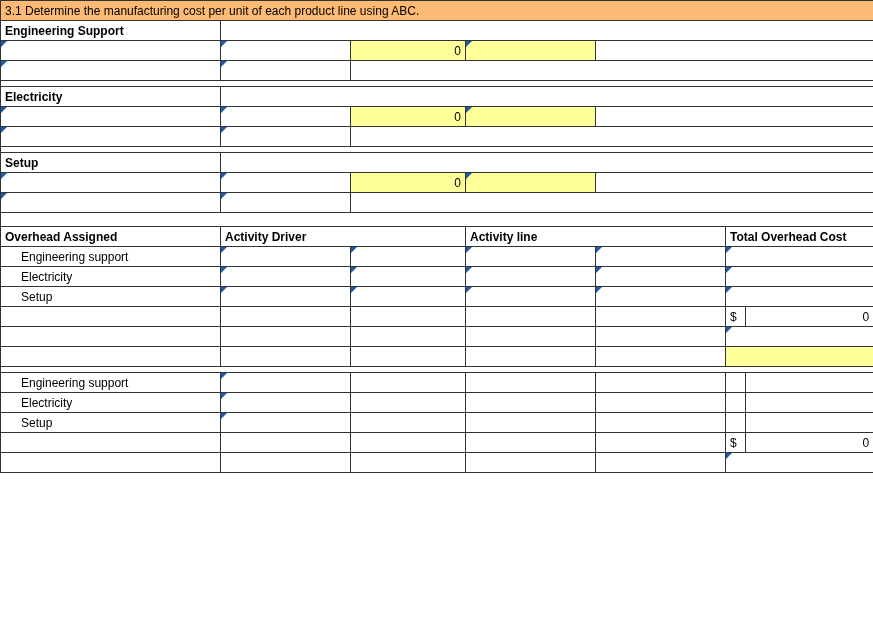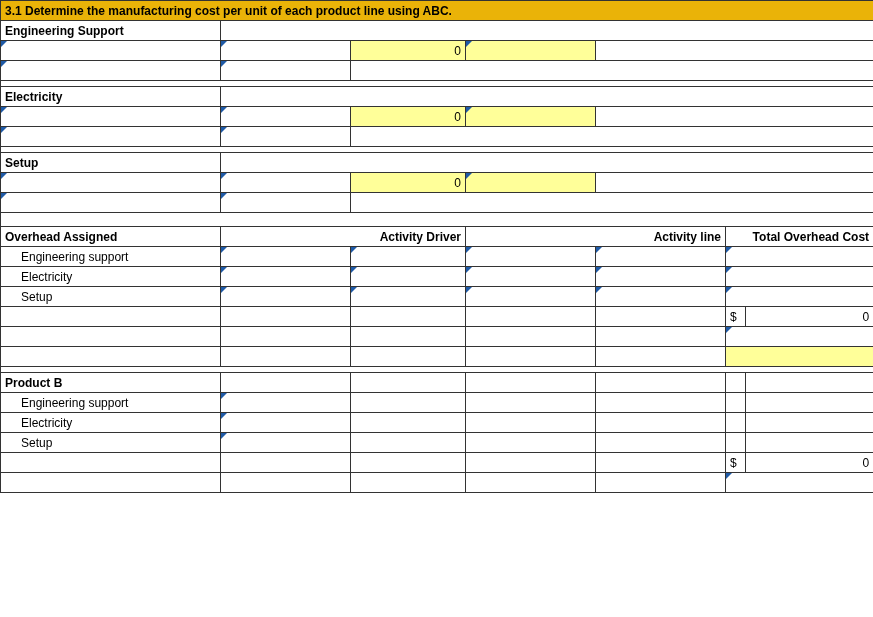--- a/index.html
+++ b/index.html
@@ -19,31 +19,31 @@
   td, th {
     border: 1px solid #333;
     height: 20px;
     padding: 2px 4px;
     vertical-align: middle;
     font-weight: normal;
     text-align: left;
     position: relative;
   }
   .title-row td {
-    background: #eab308;
-    font-weight: bold;
+    background: #fdba74;
+    font-weight: normal;
     color: #000;
   }
   .bold { font-weight: bold; }
   .indent { padding-left: 20px; }
   .input-cell {
     background: #fff;
   }
   .yellow { background: #ffff99; }
-  .hdr { text-align: right; font-weight: bold; }
+  .hdr { text-align: left; font-weight: bold; }
   .right { text-align: right; }
   .tick::before {
     content: "";
     position: absolute;
     left: 0; top: 0;
     width: 0; height: 0;
     border-top: 6px solid #1f5aa6;
     border-right: 6px solid transparent;
   }
   col.c1 { width: 220px; }
@@ -187,29 +187,20 @@
         <td></td>
         <td></td>
         <td></td>
         <td colspan="2" class="yellow"></td>
       </tr>
   <tr>
         <td colspan="7" style="height:6px;padding:0;"></td>
       </tr>
 
   <tr>
-        <td class="bold">Product B</td>
-        <td></td>
-        <td></td>
-        <td></td>
-        <td></td>
-        <td></td>
-        <td></td>
-      </tr>
-  <tr>
     <td class="indent">Engineering support</td>
     <td class="tick"></td>
     <td></td>
         <td></td>
         <td></td>
         <td></td>
         <td></td>
   </tr>
   <tr>
     <td class="indent">Electricity</td>

